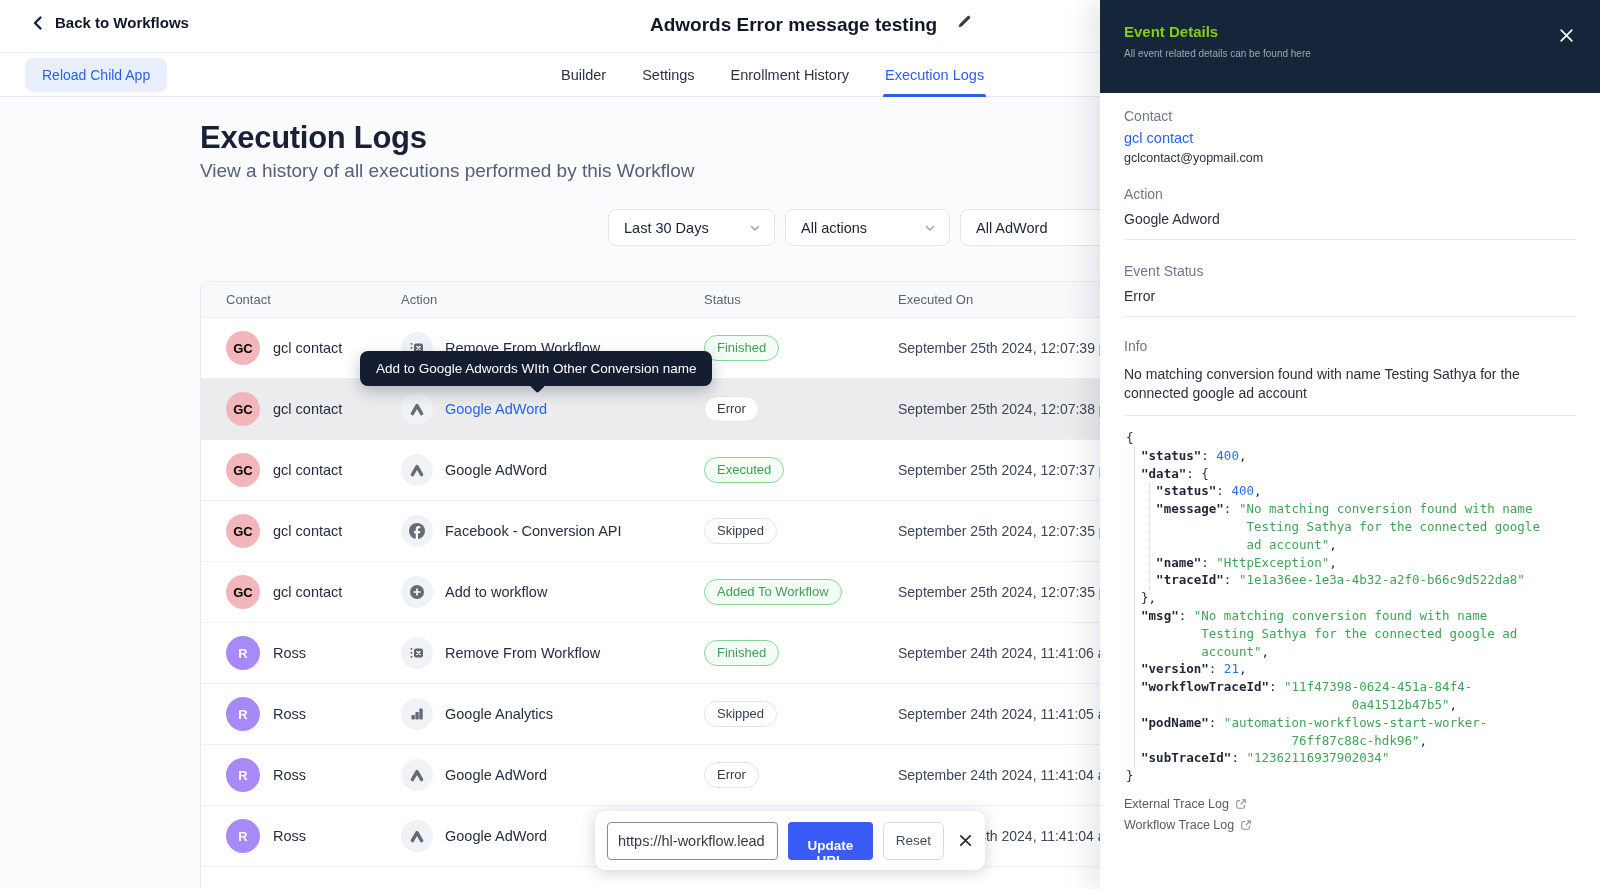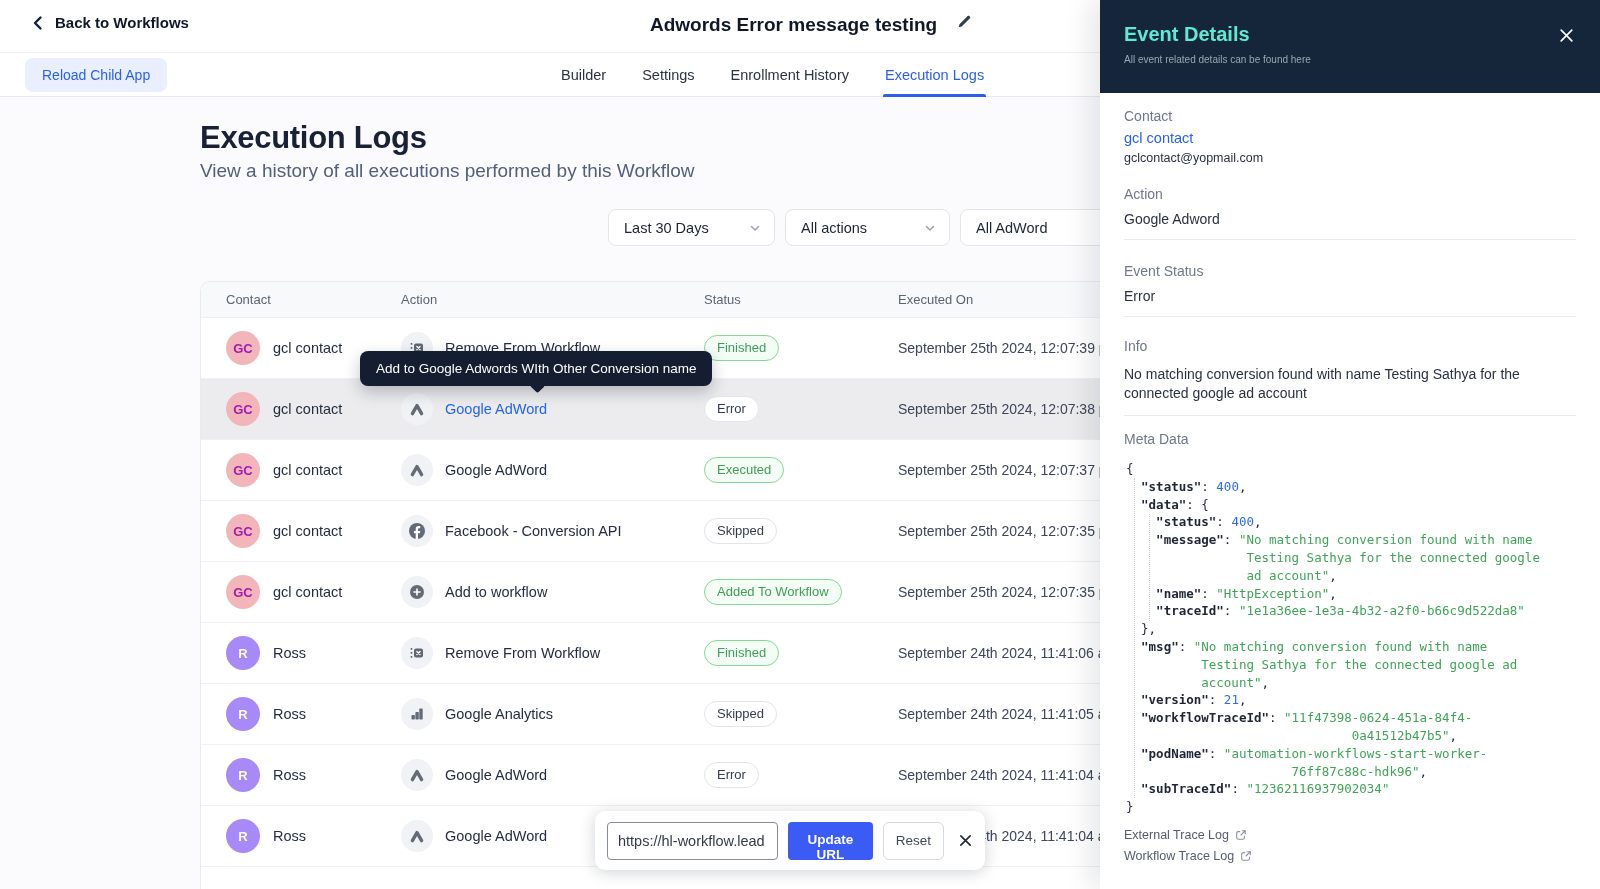--- a/index.html
+++ b/index.html
@@ -46,21 +46,21 @@
   
   .table-card { position:absolute; left:200px; top:281px; width:1340px; height:620px;
             background:#fff; border:1px solid #e8eaee; border-bottom:none; border-radius:10px 10px 0 0; overflow:hidden; }
   .thead, .row { display:grid; grid-template-columns:175px 303px 194px 1fr; align-items:center; padding-left:25px; }
   .thead { height:36px; background:#f8f9fb; border-bottom:1px solid #edeff2; font-size:13px; color:#5b6472; }
   .row { height:61px; border-bottom:1px solid #eef0f3; background:#fff; cursor:pointer; }
   .row.hl { background:#ececee; }
   .c-contact { display:flex; align-items:center; gap:13px; }
   .avatar { width:34px; height:34px; border-radius:50%; display:flex; align-items:center; justify-content:center;
             font-size:13px; font-weight:700; flex:0 0 34px; }
-  .avatar.pink { background:#f2b6ba; color:#a21caf;text-align:center; }
+  .avatar.pink { background:#f2b6ba; color:#000000;text-align:center; }
   .avatar.purple { background:#a78af7; color:#fdfcff; }
   .cname { font-size:14.5px; font-weight:500; color:#242e40; }
   .c-action { display:flex; align-items:center; gap:12px; }
   .aicon { width:32px; height:32px; border-radius:50%; background:#f1f2f5; display:flex; align-items:center;
             justify-content:center; flex:0 0 32px; }
   .alabel { font-size:14.5px; font-weight:500; color:#242e40; }
   .alabel.link { color:#2563eb; }
   .badge { display:inline-block; padding:4px 12px 5px; border-radius:999px; font-size:13px; border:1px solid; background:#fff; }
   .badge.green { color:#3f9e55; border-color:#86d894; background:#f4fcf6; }
   .badge.gray  { color:#333d4e; border-color:#e3e5e9; background:#fff; }
@@ -72,31 +72,31 @@
             box-shadow:0 6px 16px rgba(13,19,35,.25); white-space:nowrap; }
   .tooltip::after { content:""; position:absolute; left:172px; bottom:-5px; width:11px; height:11px;
             background:#151e30; transform:rotate(45deg); border-radius:2px; }
 
   
   .url-bar { position:absolute; left:595px; top:811px; width:390px; height:59px; background:#fff;
             border-radius:10px; box-shadow:0 2px 16px rgba(16,24,40,.20); display:flex; align-items:center;
             padding:0 12px; gap:10px; z-index:30; }
   .url-input { width:171px; height:38px; border:1px solid #868c96; border-radius:4px; padding:0 10px;
             font-family:inherit; font-size:14.5px; color:#323a47; }
-  .btn-update { height:38px; padding:10px 13px; background:#3b5bf6; color:#fff; border:none; border-radius:4px;
+  .btn-update { height:38px; padding:16px 13px; background:#3b5bf6; color:#fff; border:none; border-radius:4px;
             font-family:inherit; font-size:13.5px; font-weight:600; cursor:pointer; }
   .btn-reset { height:38px; padding:0 12px; background:#fff; color:#3f4856; border:1px solid #d6d9df;
             border-radius:6px; font-family:inherit; font-size:13.5px; cursor:pointer; }
   .url-close { margin-left:4px; cursor:pointer; display:flex; }
 
   
   .panel { position:absolute; left:1100px; top:0; width:500px; height:889px; background:#fff; z-index:40;
             box-shadow:-10px 0 26px rgba(13,19,35,.10); }
   .panel-hd { height:93px; background:#15263a; padding:23px 24px 0; position:relative; }
-  .panel-hd .ptitle { font-size:20px; font-weight:700; color:#5eead4; }
+  .panel-hd .ptitle { font-size:15px; font-weight:700; color:#84cc16; }
   .panel-hd .psub { font-size:10px; color:#9aa7b4; margin-top:8px; }
   .panel-close { position:absolute; right:25px; top:27px; cursor:pointer; }
   .panel-body { padding:15px 24px 0; }
   .plabel { font-size:14px; color:#6e7889; font-weight:500; }
   .plink { font-size:14.5px; color:#2563eb; margin-top:6px; cursor:pointer; }
   .pemail { font-size:12.5px; color:#29313f; margin-top:5px; }
   .pvalue { font-size:14px; color:#29313f; margin-top:9px; }
   .pdiv { height:1px; background:#e8eaed; margin-top:12px; }
   .mt22 { margin-top:21px; } .mt24 { margin-top:23px; } .mt18 { margin-top:21px; } .mt16 { margin-top:15px; }
   .info-text { font-size:14px; color:#29313f; line-height:19px; margin-top:11px; max-width:452px; }
@@ -372,21 +372,20 @@
     <div class="pdiv"></div>
 
     <div class="plabel mt24">Event Status</div>
     <div class="pvalue">Error</div>
     <div class="pdiv"></div>
 
     <div class="plabel mt18">Info</div>
     <div class="info-text">No matching conversion found with name Testing Sathya for the connected google ad account</div>
     <div class="pdiv"></div>
 
-    <div class="plabel mt16">Meta Data</div>
     <div class="code" id="code">
       <i class="guide g1"></i>
       <i class="guide g2"></i>
       <div id="code-lines">
           <div class="cl"><span class="t-p">{</span></div>
           <div class="cl"><span class="t-p">  </span><span class="t-k">"status"</span><span class="t-p">: </span><span class="t-n">400</span><span class="t-p">,</span></div>
           <div class="cl"><span class="t-p">  </span><span class="t-k">"data"</span><span class="t-p">: {</span></div>
           <div class="cl"><span class="t-p">    </span><span class="t-k">"status"</span><span class="t-p">: </span><span class="t-n">400</span><span class="t-p">,</span></div>
           <div class="cl"><span class="t-p">    </span><span class="t-k">"message"</span><span class="t-p">: </span><span class="t-s">"No matching conversion found with name</span></div>
           <div class="cl"><span class="t-s">                Testing Sathya for the connected google</span></div>

